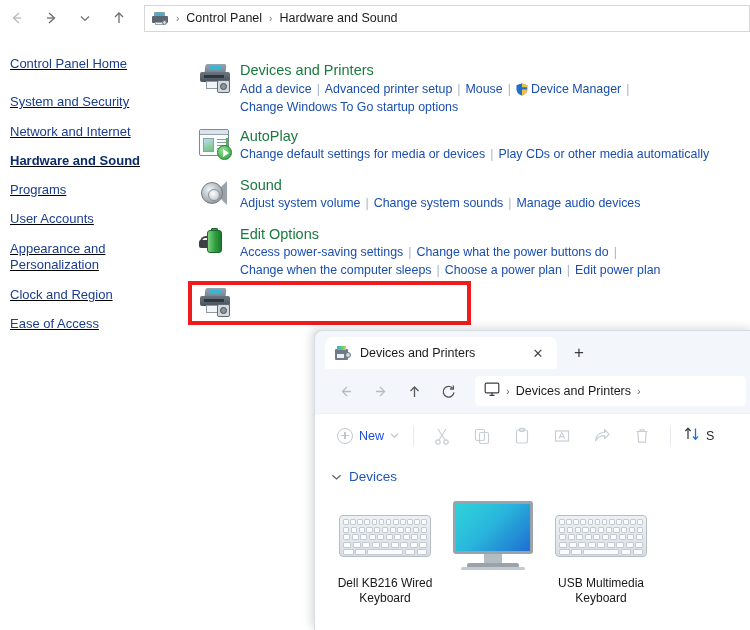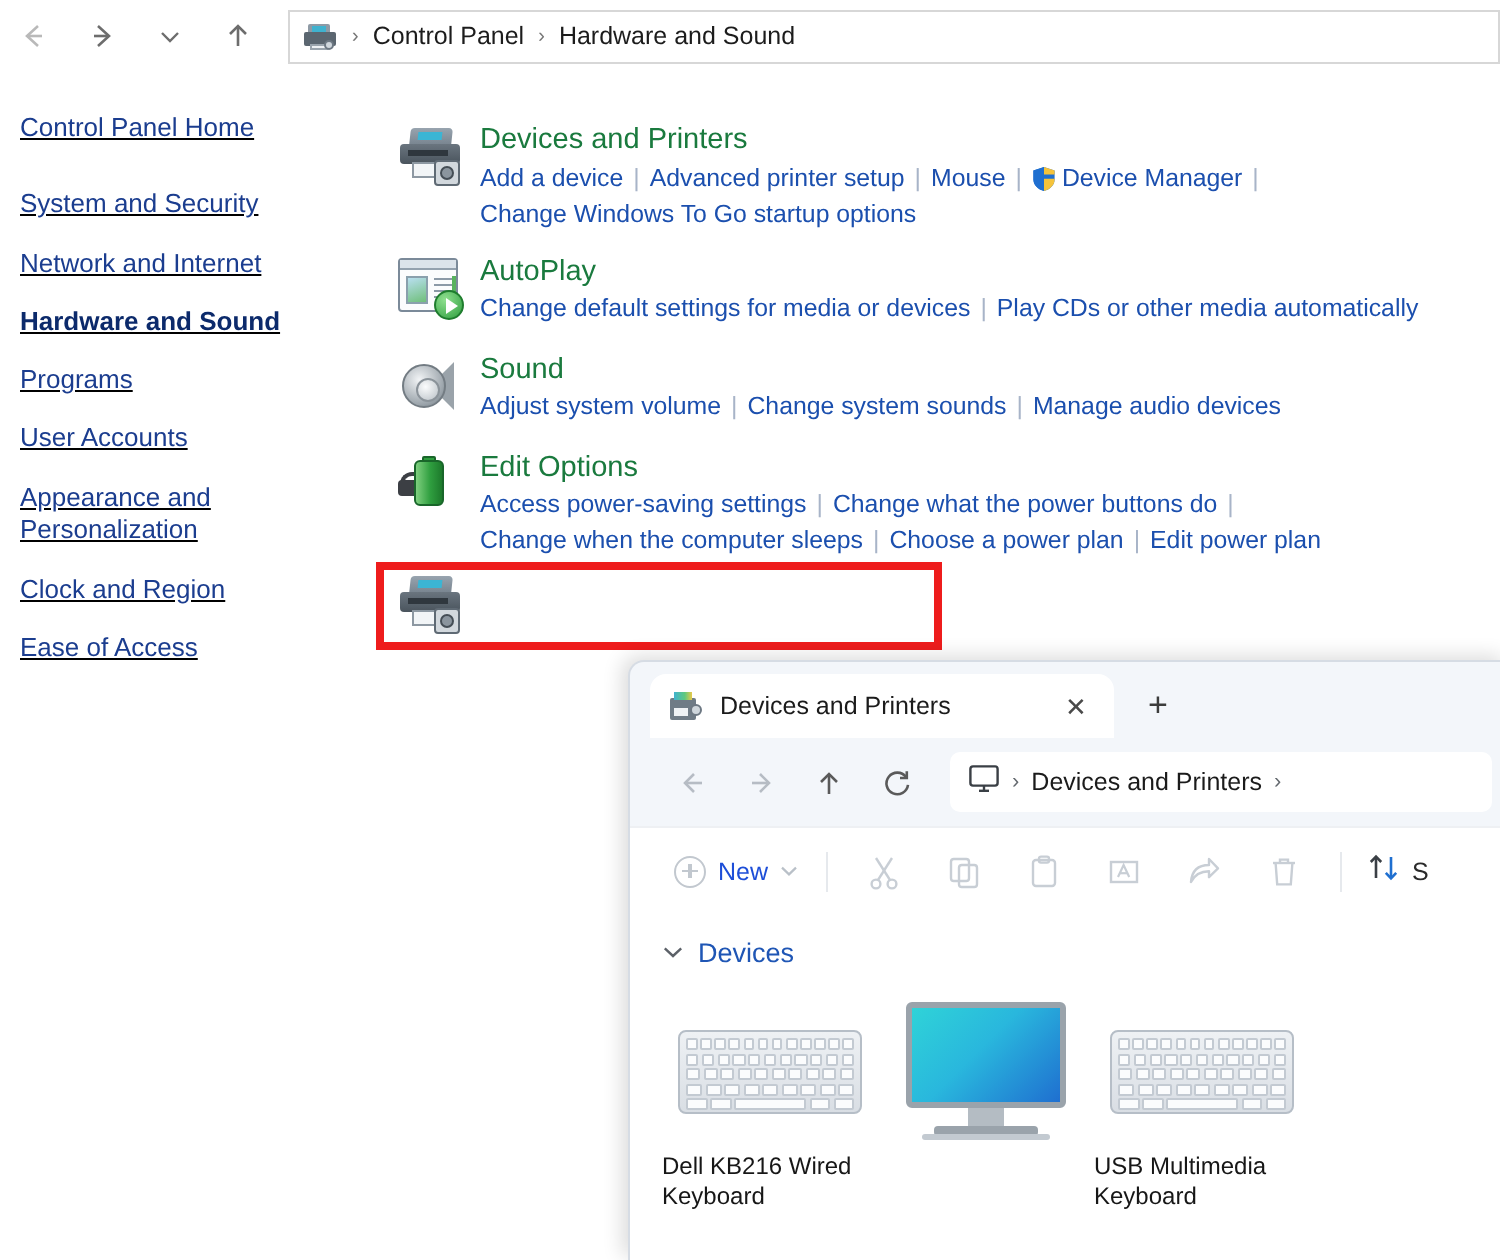--- a/index.html
+++ b/index.html
@@ -206,21 +206,21 @@
      justify-content: center; color: #c8ced5; }
   .tb-sort { display: flex; align-items: center; gap: 5px; padding-left: 4px;
      color: #2a2a2a; font-size: 12.5px; white-space: nowrap; }
 
   .ex-content { background: #fff; padding: 12px 0 0 16px; height: 100%; }
   .grp-head { display: flex; align-items: center; gap: 7px; margin-bottom: 4px; }
   .grp-chev { color: #5c6168; font-size: 11px; }
   .grp-label { color: #1f56b5; font-size: 13.5px; }
 
   .dev-grid { display: flex; gap: 0; margin-top: 12px; }
-  .dev-cell { width: 108px; }
+  .dev-cell { width: 108px; text-align: center; }
   .dev-ico { height: 80px; display: flex; align-items: center; justify-content: center; }
   .dev-name { font-size: 12px; color: #171717; line-height: 1.25; }
 
   
   .kb { width: 92px; height: 42px; background: linear-gradient(180deg,#eef1f4,#d9dee4);
      border: 1px solid #b6bec7; border-radius: 4px; padding: 3px; }
   .kb-row { display: flex; gap: 1.5px; margin-bottom: 1.5px; }
   .kb-key { flex: 1 1 auto; height: 6px; background: #fbfcfd; border: 1px solid #c3cad2;
      border-radius: 1px; }
   .kb-space { flex: 4 1 auto; }

